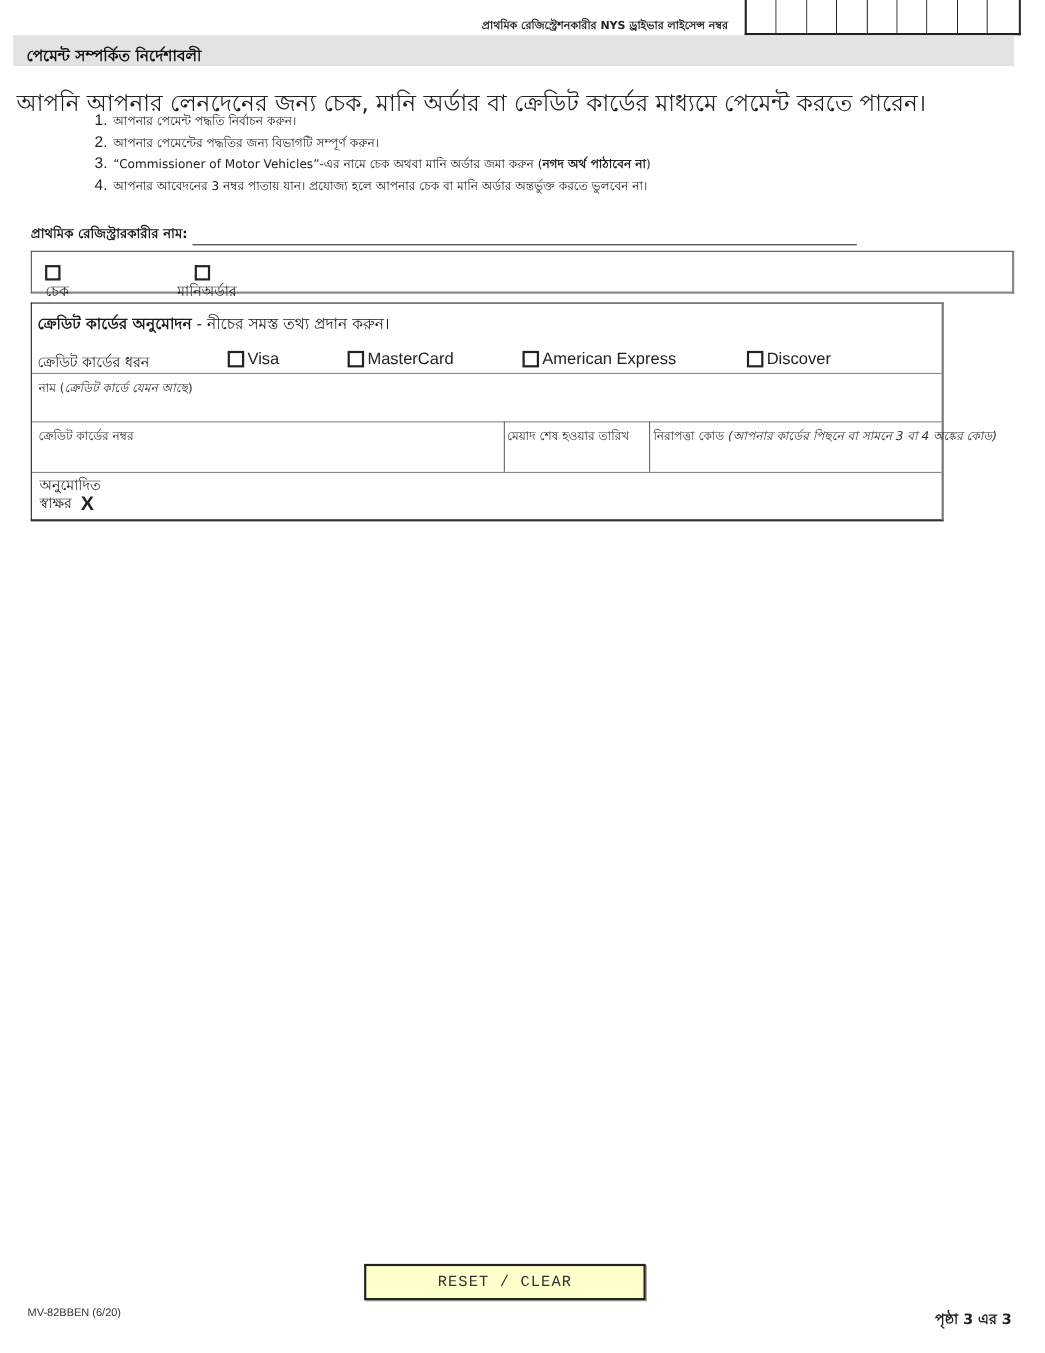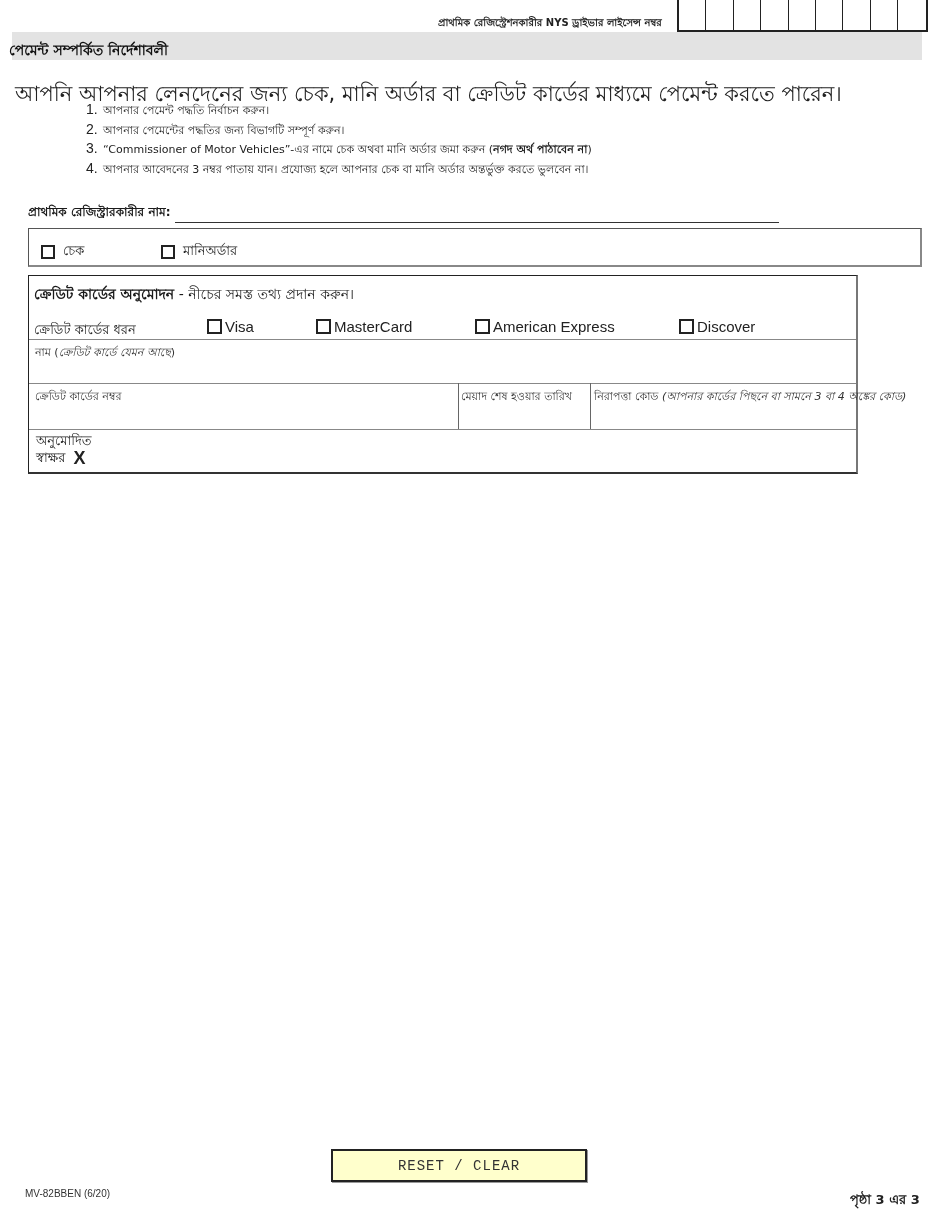--- a/index.html
+++ b/index.html
@@ -9,36 +9,36 @@
     .abs { position: absolute; }
 
     
     .lic-label { left: 438px; top: 15px; font-size: 10px; font-weight: bold; color: #222; white-space: nowrap; }
     .lic-boxes { left: 677px; top: 0px; height: 32px; display: flex; border: 2px solid #222; border-top: none; }
     .lic-cell { width: 27.4px; height: 30px; border-right: 1.5px solid #222; background: #fff; }
     .lic-cell:last-child { border-right: none; }
 
     
     .section-band { left: 12px; top: 32px; width: 910px; height: 28px; background: #e3e3e3; }
-    .section-title { left: 9px; top: 39px; font-size: 14px; font-weight: bold; color: #111; white-space: nowrap; }
+    .section-title { left: 24px; top: 39px; font-size: 14px; font-weight: bold; color: #111; white-space: nowrap; }
 
     .intro { left: 15px; top: 78px; font-size: 21px; color: #222; white-space: nowrap; }
 
     .steps { left: 86px; top: 101px; }
     .step { height: 19.5px; font-size: 11px; color: #222; white-space: nowrap; display: flex; align-items: baseline; }
     .step-num { font-family: "Liberation Sans", sans-serif; font-size: 14px; width: 17px; }
     .step-strong { font-weight: bold; }
 
     .regname { left: 28px; top: 203px; font-size: 12px; font-weight: bold; white-space: nowrap; display: flex; align-items: flex-end; }
     .regname-line { display: inline-block; width: 604px; border-bottom: 1px solid #333; height: 14px; margin-left: 4px; }
 
     
     .pay-box { left: 28px; top: 228px; width: 894px; height: 39px; border: 1px solid #555; border-right: 2px solid #888; border-bottom: 2px solid #888; }
     .chk { display: inline-block; width: 14px; height: 14px; border: 2px solid #222; background: #fff; }
-    .pay-item { position: absolute; top: 12px; display: flex; align-items: center; font-size: 13px; color: #222; white-space: nowrap; }
+    .pay-item { position: absolute; top: 12px; display: flex; align-items: center; font-size: 13px; color: #222; white-space: nowrap; flex-direction: column; }
     .pay-item .chk { margin-right: 8px; }
     .amount { position: absolute; left: 307px; top: 13px; font-size: 13px; font-weight: bold; white-space: nowrap; display: flex; align-items: flex-end; }
     .amount .dollar { font-weight: normal; font-family: "Liberation Sans", sans-serif; margin-left: 4px; }
     .amount-line { display: inline-block; width: 203px; border-bottom: 1px solid #444; height: 15px; }
 
     
     .cc-box { left: 28px; top: 275px; width: 830px; height: 199px; border: 1.5px solid #222; border-right: 2px solid #777; border-bottom: 2px solid #333; }
     .cc-title { position: absolute; left: 5px; top: 7px; font-size: 14px; white-space: nowrap; }
     .cc-title b { font-weight: bold; }
     .cc-type-row { position: absolute; left: 5px; top: 42px; width: 880px; height: 20px; font-size: 13px; color: #222; }

